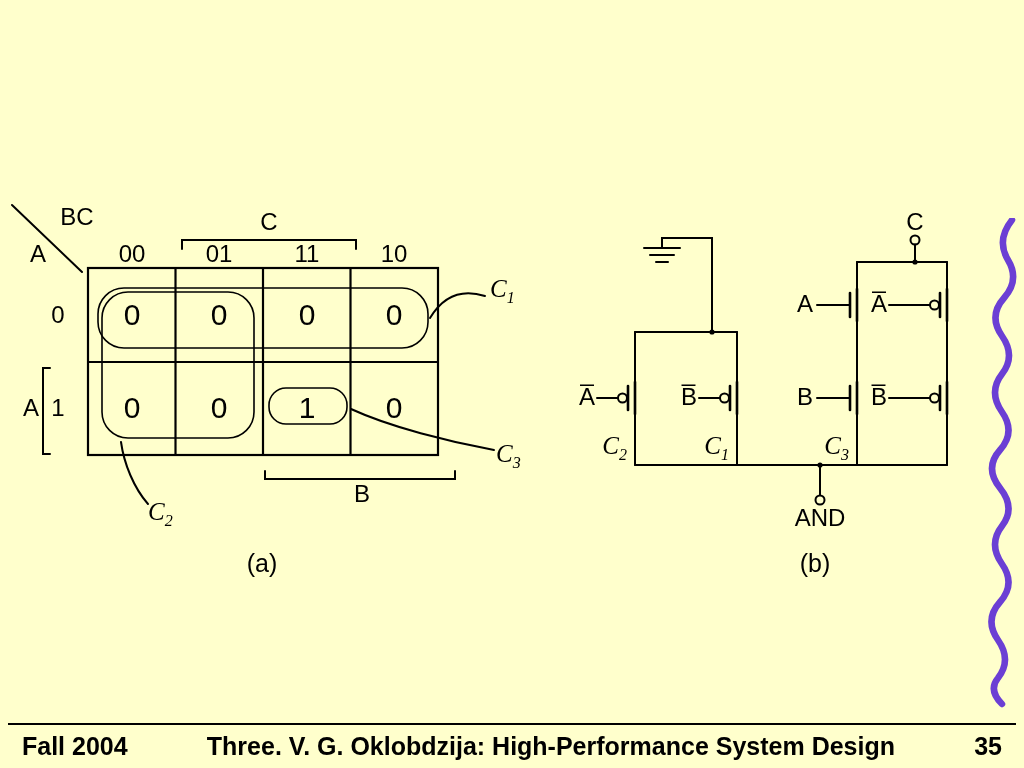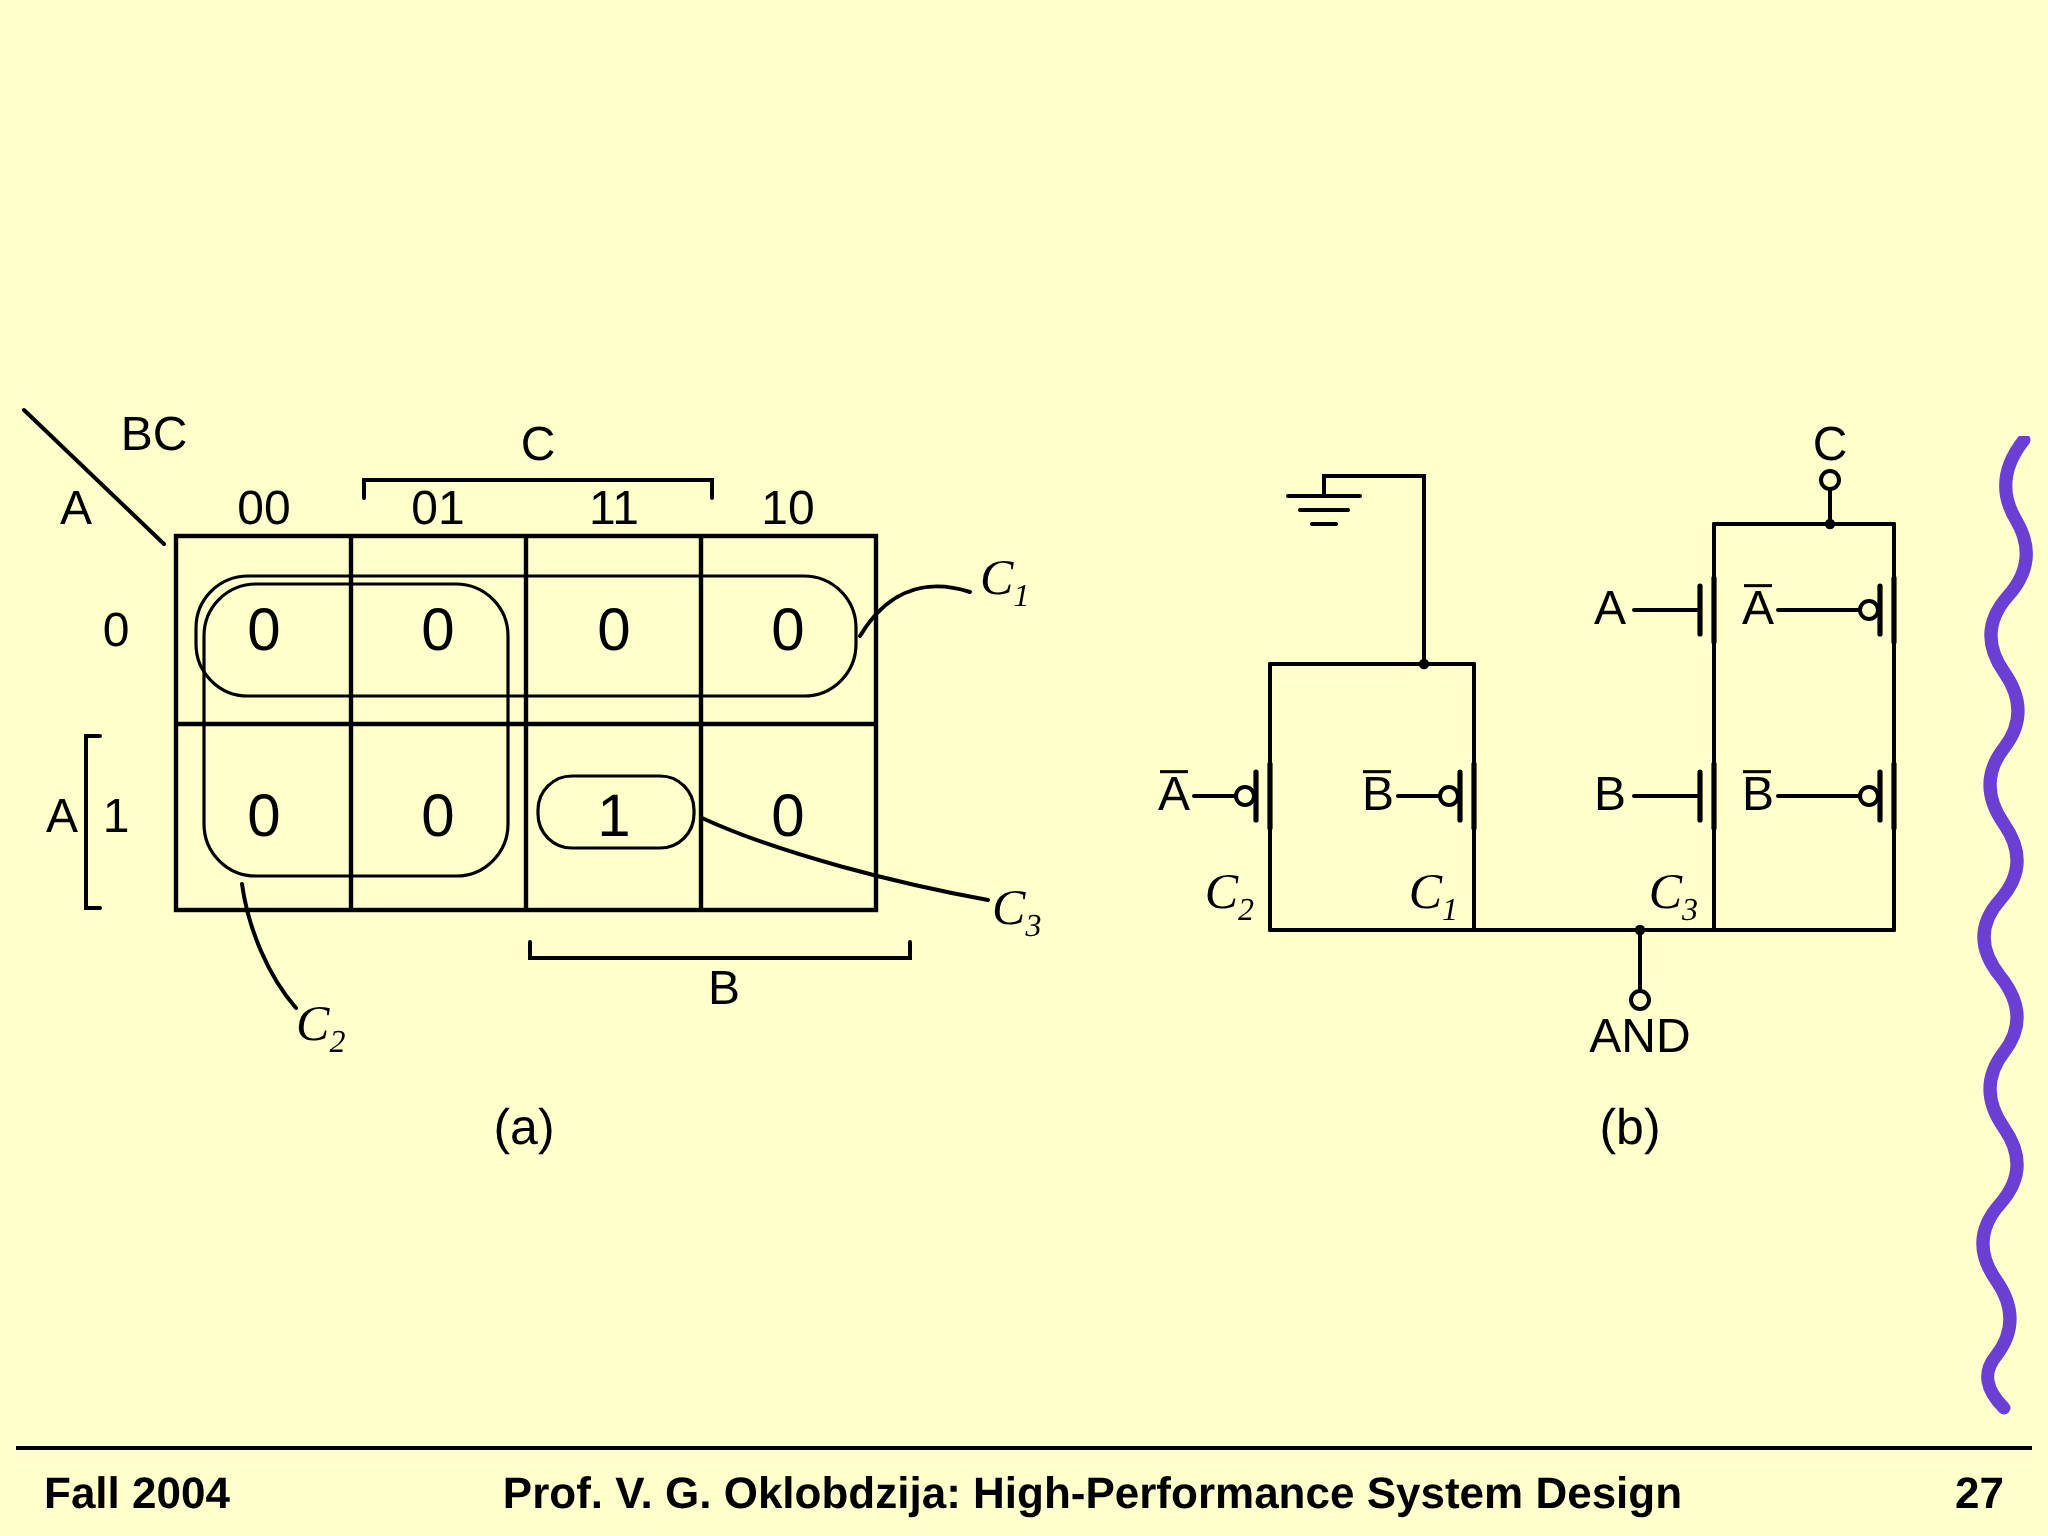--- a/index.html
+++ b/index.html
@@ -19,21 +19,21 @@
   .grp{stroke:#000;stroke-width:1.6;fill:none;}
   .lbl{font-size:24px;}
   .cell{font-size:30px;}
   .ann{font-family:"Liberation Serif",serif;font-style:italic;font-size:25px;}
   .sub{font-size:16px;}
   .cap{font-size:25px;}
   .dot{fill:#000;stroke:none;}
   .bub{fill:#FFFFCC;stroke:#000;stroke-width:2;}
   .footer{position:absolute;left:8px;right:8px;bottom:0;height:43px;
           border-top:2px solid #000;display:flex;align-items:center;
-          font-size:22px;font-weight:700;padding:0 14px;}
+          font-size:25px;font-weight:700;padding:0 14px;}
   .footer .mid{flex:1;text-align:center;}
 </style>
 </head>
 <body>
 
 <div class="slide">
 
 
   <svg class="kmap-svg" width="540" height="400" viewBox="0 0 540 400">
 
@@ -199,17 +199,17 @@
 
     <text class="cap" x="260" y="380" text-anchor="middle">(b)</text>
   </svg>
 
   <svg class="squiggle-svg" width="46" height="490" viewBox="0 0 46 490">
     <path d="M34 2 Q18 22 30 42 Q42 62 26 80 Q10 98 24 118 Q38 138 24 156 Q10 174 24 194 Q38 214 22 232 Q6 250 22 270 Q38 290 24 308 Q10 326 24 346 Q38 366 22 384 Q6 402 20 422 Q34 442 20 460 Q10 472 24 486" stroke="#6B3FD4" stroke-width="6.5" fill="none" stroke-linecap="round"></path>
   </svg>
 
   <div class="footer">
     <span>Fall 2004</span>
-    <span class="mid">Prof. V. G. Oklobdzija: High-Performance System Design</span>
-    <span>27</span>
+    <span class="mid">Three. V. G. Oklobdzija: High-Performance System Design</span>
+    <span>35</span>
   </div>
 
 </div>
 
 </body></html>

